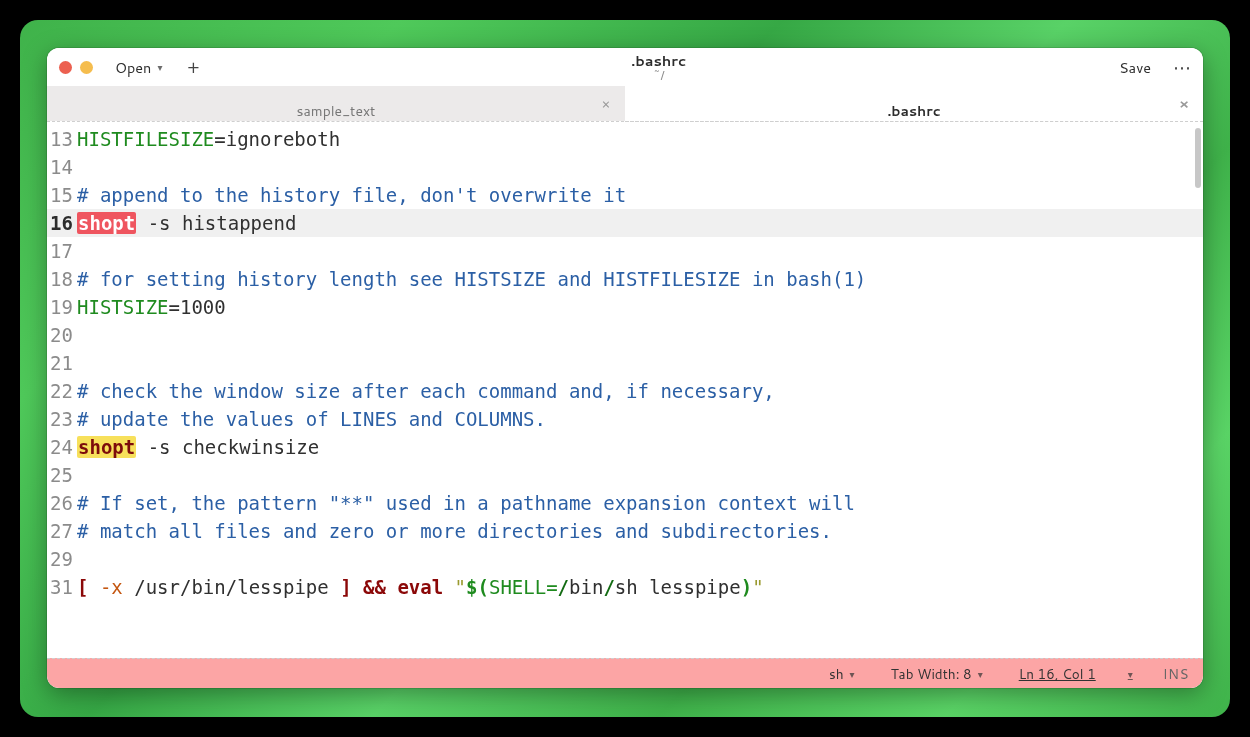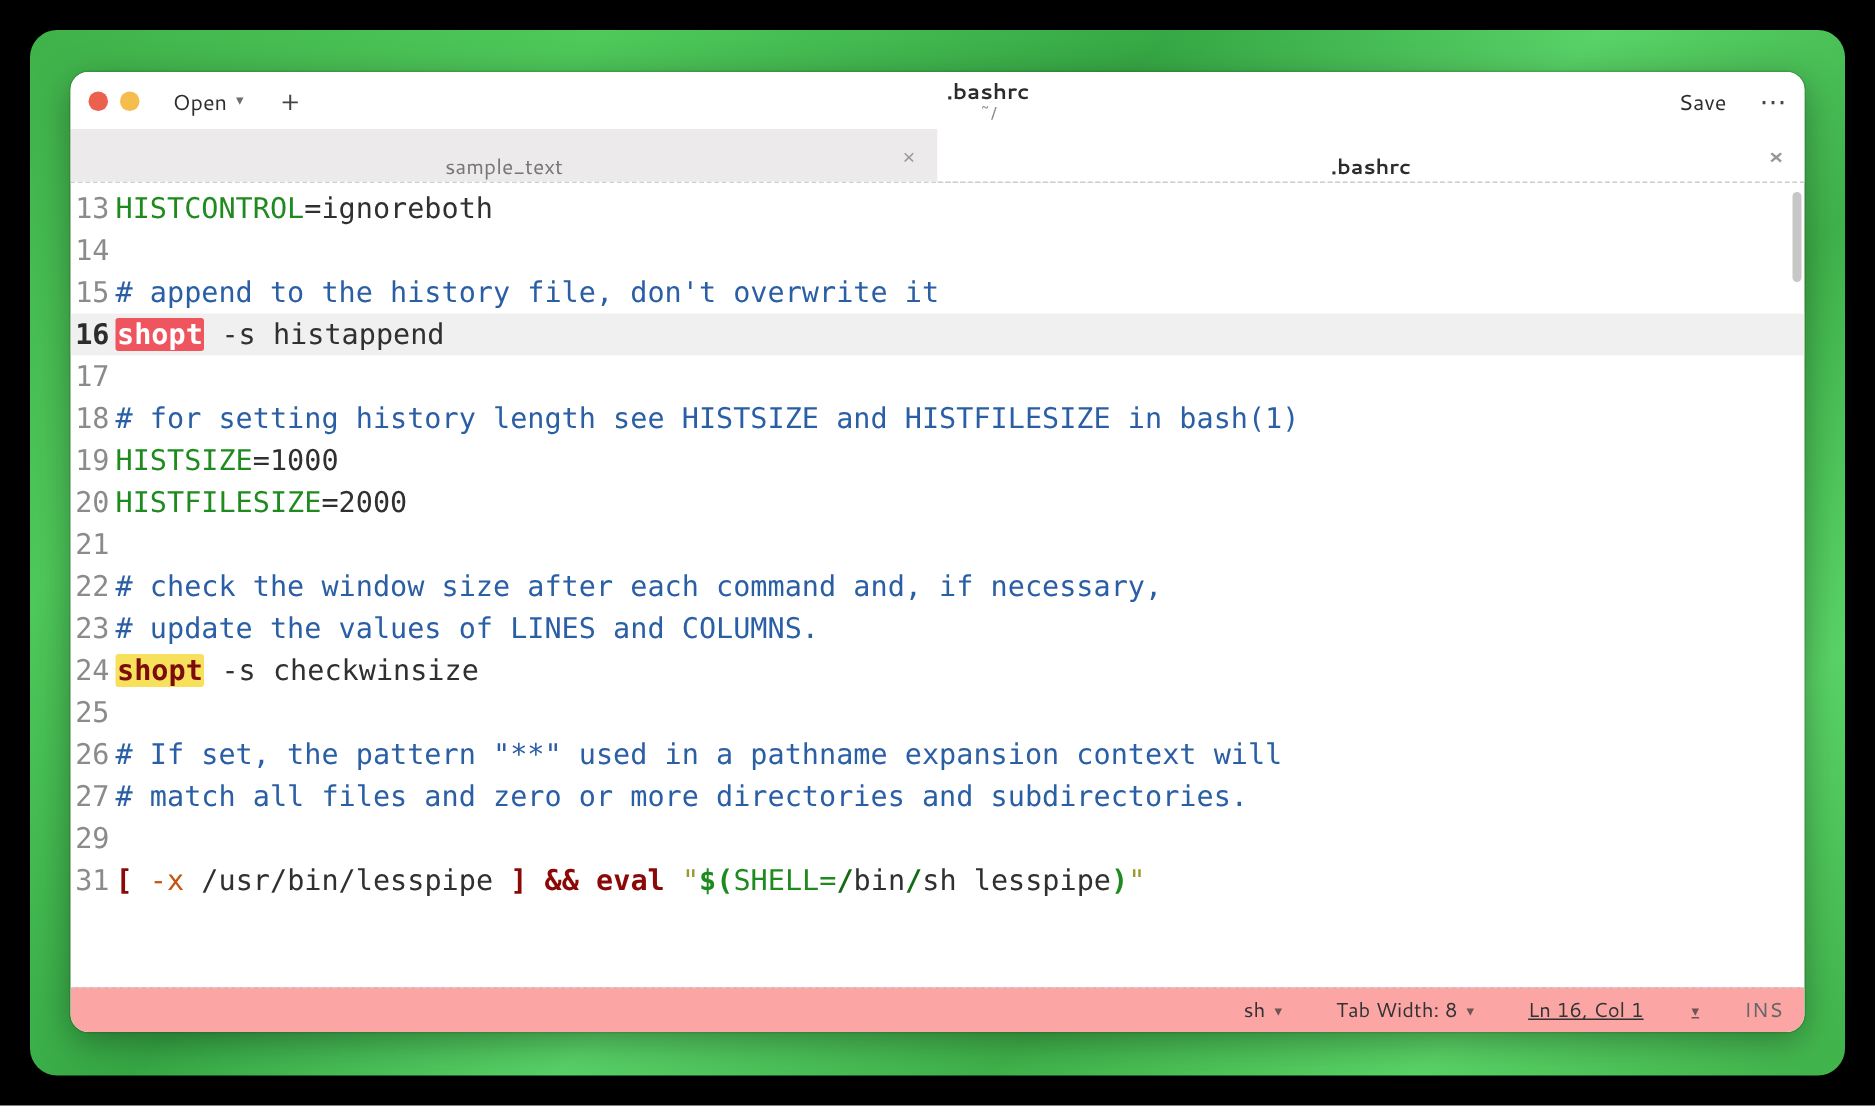--- a/index.html
+++ b/index.html
@@ -173,21 +173,21 @@
         <span>.bashrc</span>
         <span class="closex">×</span>
       </div>
     </div>
 
     <div class="editor">
       <div class="scrollbar"></div>
       <div class="codearea" id="codearea">
           <div class="crow">
             <div class="gutter">13</div>
-            <div class="src"><span class="c-var">HISTCONTROL</span><span>=ignoreboth</span></div>
+            <div class="src"><span class="c-var">HISTFILESIZE</span><span>=ignoreboth</span></div>
           </div>
           <div class="crow">
             <div class="gutter">14</div>
             <div class="src"></div>
           </div>
           <div class="crow">
             <div class="gutter">15</div>
             <div class="src"><span class="c-cmt"># append to the history file, don't overwrite it</span></div>
           </div>
           <div class="crow current">
@@ -201,21 +201,20 @@
           <div class="crow">
             <div class="gutter">18</div>
             <div class="src"><span class="c-cmt"># for setting history length see HISTSIZE and HISTFILESIZE in bash(1)</span></div>
           </div>
           <div class="crow">
             <div class="gutter">19</div>
             <div class="src"><span class="c-var">HISTSIZE</span><span>=1000</span></div>
           </div>
           <div class="crow">
             <div class="gutter">20</div>
-            <div class="src"><span class="c-var">HISTFILESIZE</span><span>=2000</span></div>
           </div>
           <div class="crow">
             <div class="gutter">21</div>
             <div class="src"></div>
           </div>
           <div class="crow">
             <div class="gutter">22</div>
             <div class="src"><span class="c-cmt"># check the window size after each command and, if necessary,</span></div>
           </div>
           <div class="crow">

